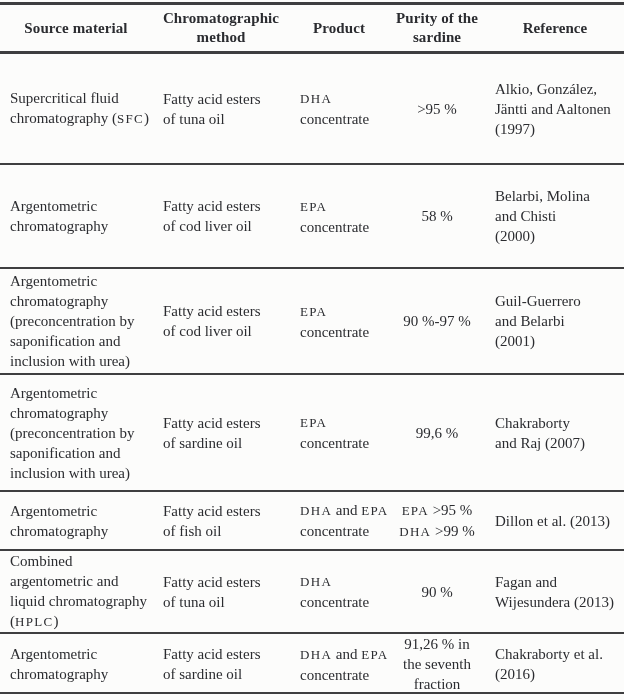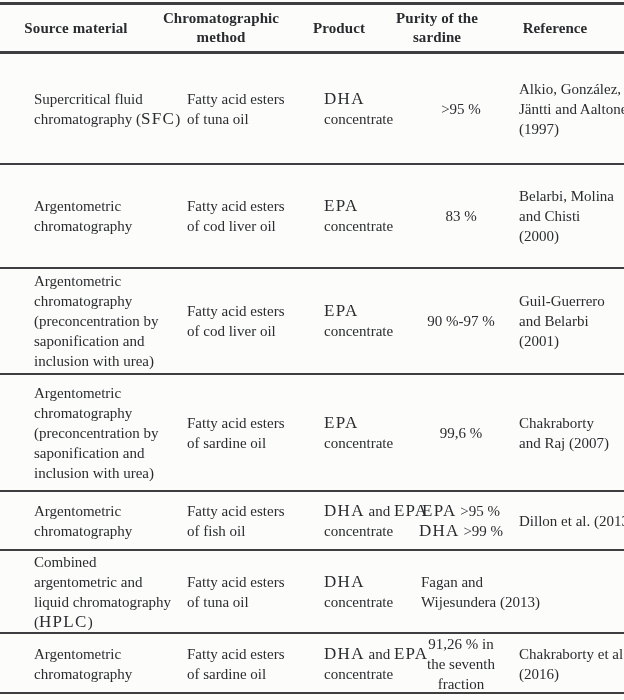--- a/index.html
+++ b/index.html
@@ -36,42 +36,41 @@
     line-height:19px;
     white-space:pre-line;
     letter-spacing:0.1px;
   }
   .t-row{
     display:grid;
     grid-template-columns:152px 138px 98px 98px 138px;
     box-sizing:border-box;
     border-bottom:2px solid var(--line);
     align-items:center;
-    padding-left:24px;
   }
   
   #rows .t-row:nth-child(1){height:111px;}
   #rows .t-row:nth-child(2){height:104px;}
   #rows .t-row:nth-child(3){height:106px;}
   #rows .t-row:nth-child(4){height:117px;}
   #rows .t-row:nth-child(5){height:59px;}
   #rows .t-row:nth-child(6){height:83px;}
   #rows .t-row:nth-child(7){height:60px;}
   .cell{
     font-size:15px;
     line-height:20px;
     white-space:pre;
   }
   .cell.method{padding-left:10px;}
   .cell.source{padding-left:11px;}
   .cell.product{padding-left:10px;}
   .cell.purity{text-align:center;padding:0 2px;}
   .cell.reference{padding-left:9px;}
   .sc{
-    font-size:17px;
+    font-size:13px;
     letter-spacing:1.3px;
     text-transform:uppercase;
   }
 </style>
 </head>
 <body>
 
 <div class="table">
   <div class="t-header" id="header">
       <div class="hcell">Source material</div>
@@ -95,21 +94,21 @@
 Jäntti and Aaltonen
 (1997)</div>
       </div>
       <div class="t-row">
         <div class="cell method">Argentometric
 chromatography</div>
         <div class="cell source">Fatty acid esters
 of cod liver oil</div>
         <div class="cell product"><span class="sc">EPA</span>
 concentrate</div>
-        <div class="cell purity">83 %</div>
+        <div class="cell purity">58 %</div>
         <div class="cell reference">Belarbi, Molina
 and Chisti
 (2000)</div>
       </div>
       <div class="t-row">
         <div class="cell method">Argentometric
 chromatography
 (preconcentration by
 saponification and
 inclusion with urea)</div>
@@ -149,20 +148,21 @@
       </div>
       <div class="t-row">
         <div class="cell method">Combined
 argentometric and
 liquid chromatography
 (<span class="sc">HPLC</span>)</div>
         <div class="cell source">Fatty acid esters
 of tuna oil</div>
         <div class="cell product"><span class="sc">DHA</span>
 concentrate</div>
+        <div class="cell purity">90 %</div>
         <div class="cell reference">Fagan and
 Wijesundera (2013)</div>
       </div>
       <div class="t-row">
         <div class="cell method">Argentometric
 chromatography</div>
         <div class="cell source">Fatty acid esters
 of sardine oil</div>
         <div class="cell product"><span class="sc">DHA</span> and <span class="sc">EPA</span>
 concentrate</div>

